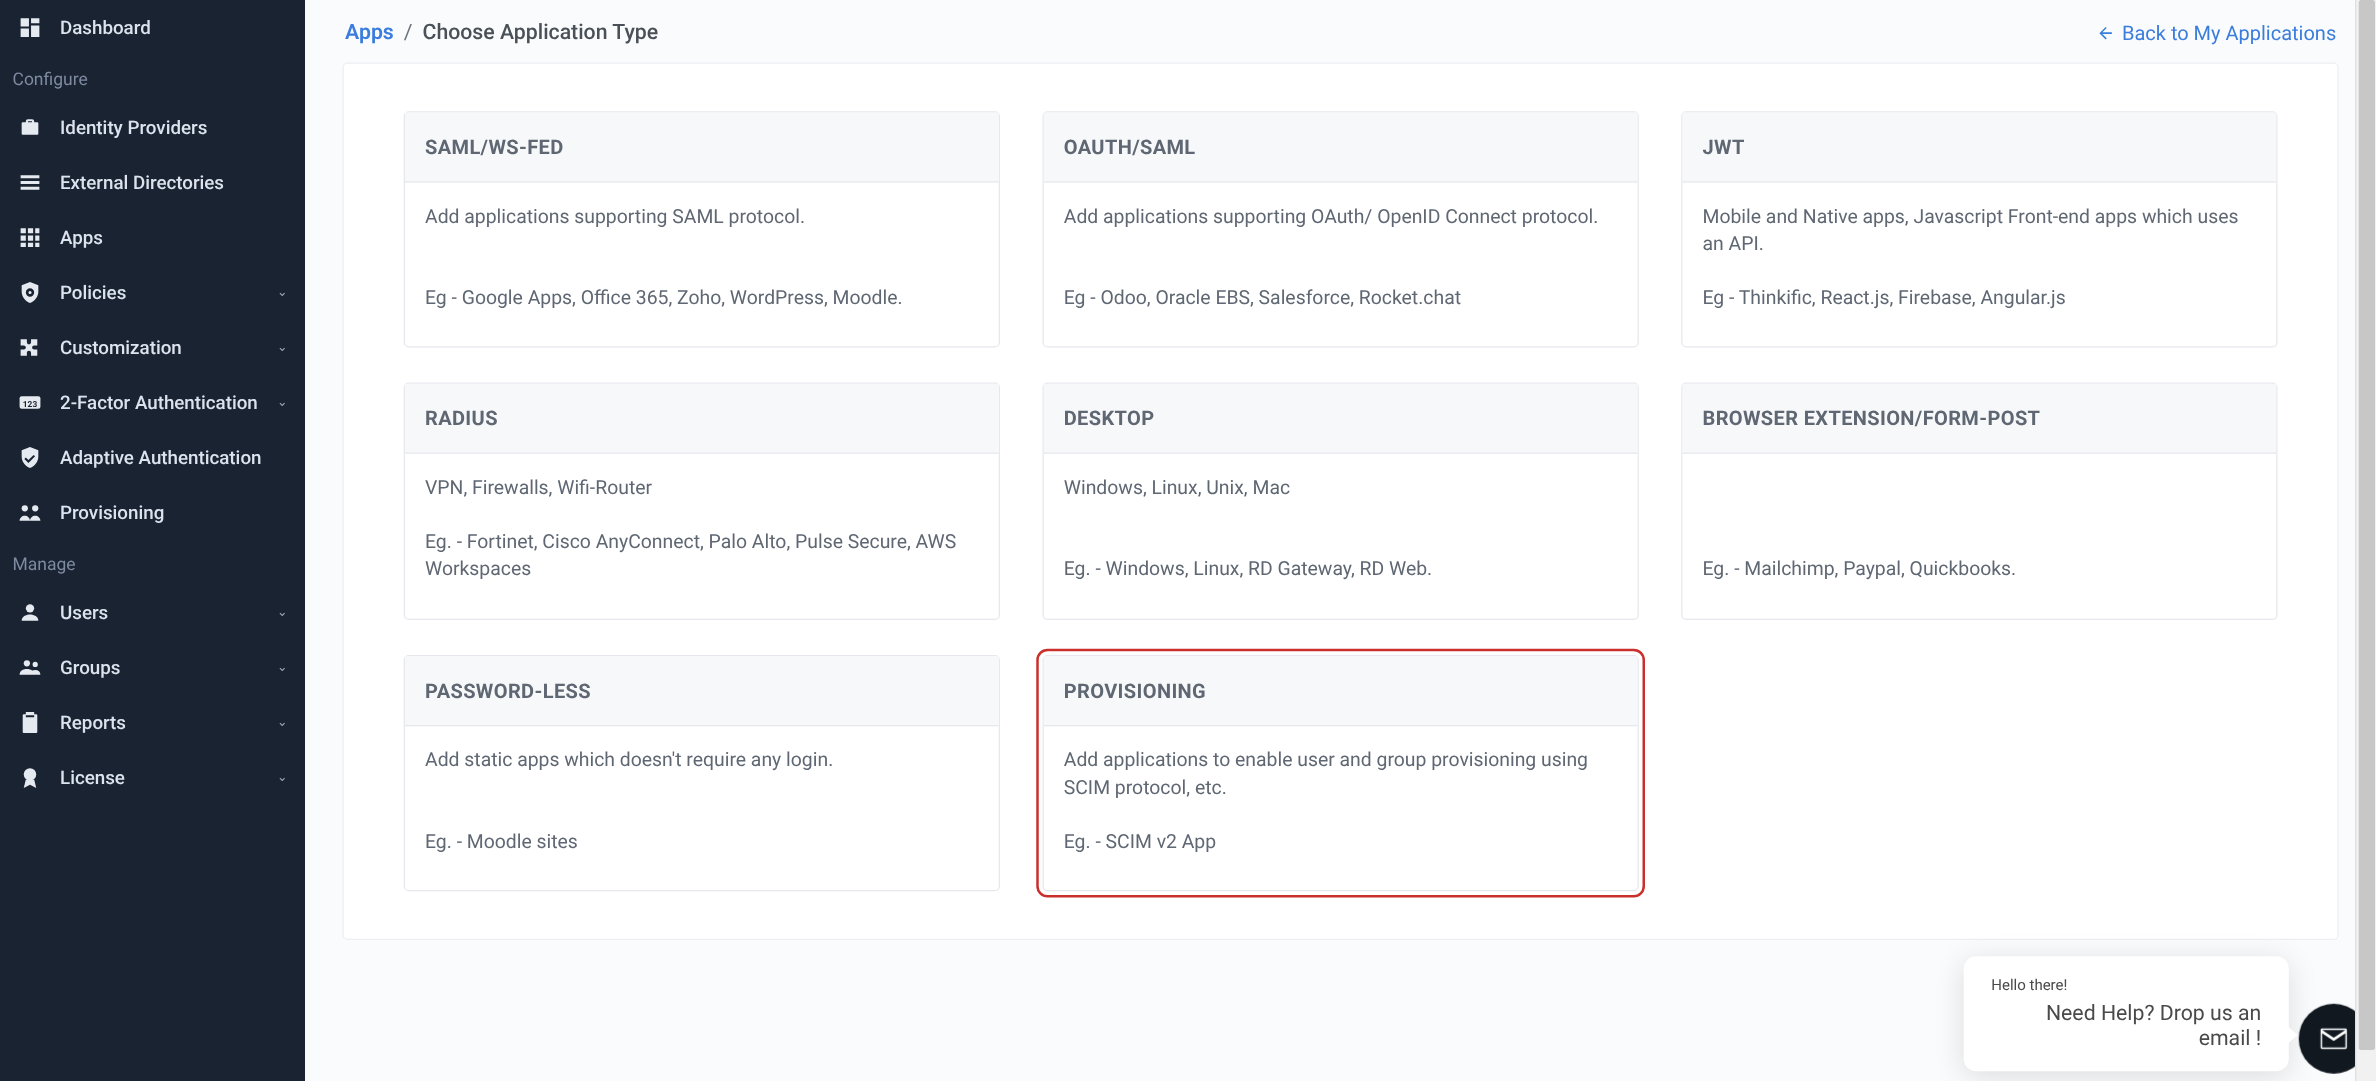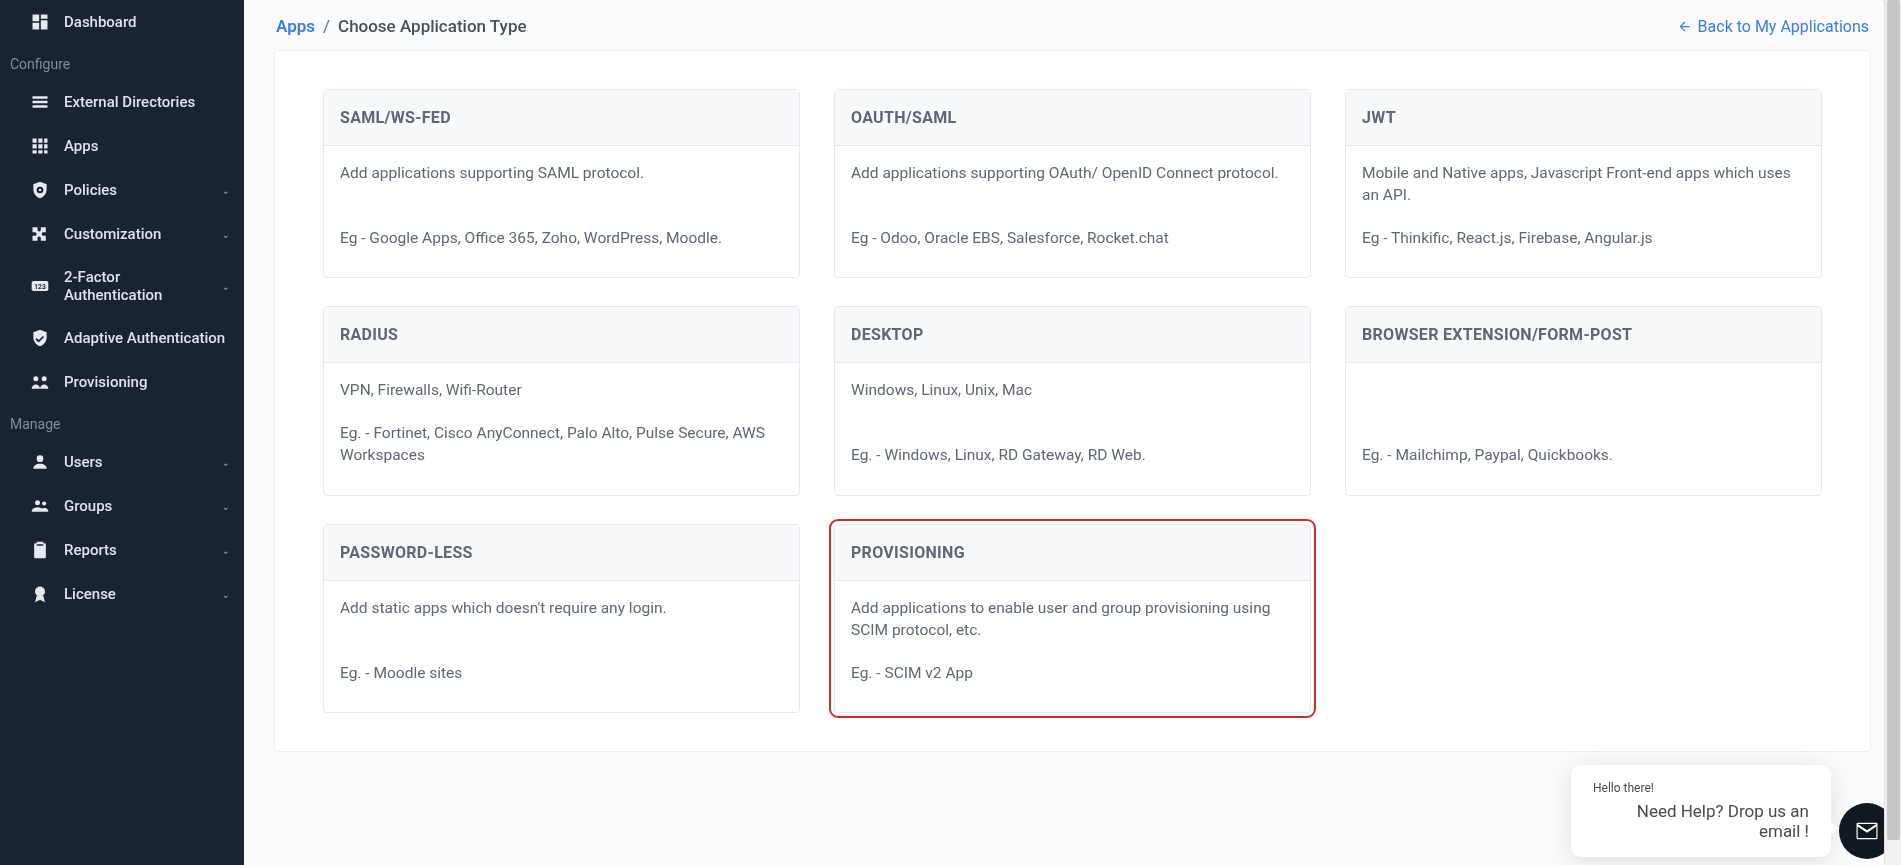--- a/index.html
+++ b/index.html
@@ -1,21 +1,21 @@
 <!DOCTYPE html>
 <html><head>
 <meta charset="utf-8">
 <style>
 * { box-sizing: border-box; margin: 0; padding: 0; }
 body { font-family: -apple-system, BlinkMacSystemFont, "Segoe UI", Roboto, Arial, sans-serif; font-size: 15px; background: #f5f6fa; color: #333; overflow: hidden; }
 
 .app { display: flex; width: 1901px; height: 865px; position: relative; }
 
 .sidebar { width: 244px; flex-shrink: 0; background: #1a2332; color: #dce3ee; height: 100%; overflow-y: auto; }
-.sidebar .item { display: flex; align-items: center; padding: 12px 14px; gap: 14px; cursor: pointer; font-weight: 500; margin-left: 16px; }
+.sidebar .item { display: flex; align-items: center; padding: 12px 14px; gap: 14px; cursor: pointer; font-weight: 500; }
 .sidebar .section { padding: 12px 10px 8px; font-size: 14px; color: #7d8aa0; }
 .sidebar .chev { margin-left: auto; font-size: 10px; color: #9ca8bd; }
 .sidebar .icon svg { width: 20px; height: 20px; fill: #e5e9f0; display: block; }
 
 .main { flex: 1; background: #fafbfc; overflow-y: auto; padding: 0 0 50px; }
 .topbar { display: flex; align-items: center; justify-content: space-between; padding: 16px 32px 14px; }
 .crumbs { display: flex; align-items: center; gap: 8px; font-size: 17px; }
 .crumbs .link { color: #3b7ddd; font-weight: 600; }
 .crumbs .sep { color: #6c757d; }
 .crumbs .cur { color: #495057; font-weight: 500; }
@@ -53,20 +53,28 @@
       <span class="icon">
         <svg viewBox="0 0 24 24">
             <path d="M3 3h8v8H3zM13 3h8v5h-8zM13 10h8v11h-8zM3 13h8v8H3z"></path>
           </svg>
       </span>
       <span>Dashboard</span>
     </div>
 
     <div class="section">Configure</div>
 
+    <div class="item">
+      <span class="icon">
+          <svg viewBox="0 0 24 24">
+            <path d="M10 4h4a2 2 0 012 2v1h3a1 1 0 011 1v10a1 1 0 01-1 1H5a1 1 0 01-1-1V8a1 1 0 011-1h3V6a2 2 0 012-2zm0 3h4V6h-4z"></path>
+          </svg>
+        </span>
+      <span>Identity Providers</span>
+    </div>
     <div class="item">
       <span class="icon">
           <svg viewBox="0 0 24 24">
             <path d="M3 5h18v3H3zM3 10.5h18v3H3zM3 16h18v3H3z"></path>
           </svg>
         </span>
       <span>External Directories</span>
     </div>
     <div class="item">
       <span class="icon">

